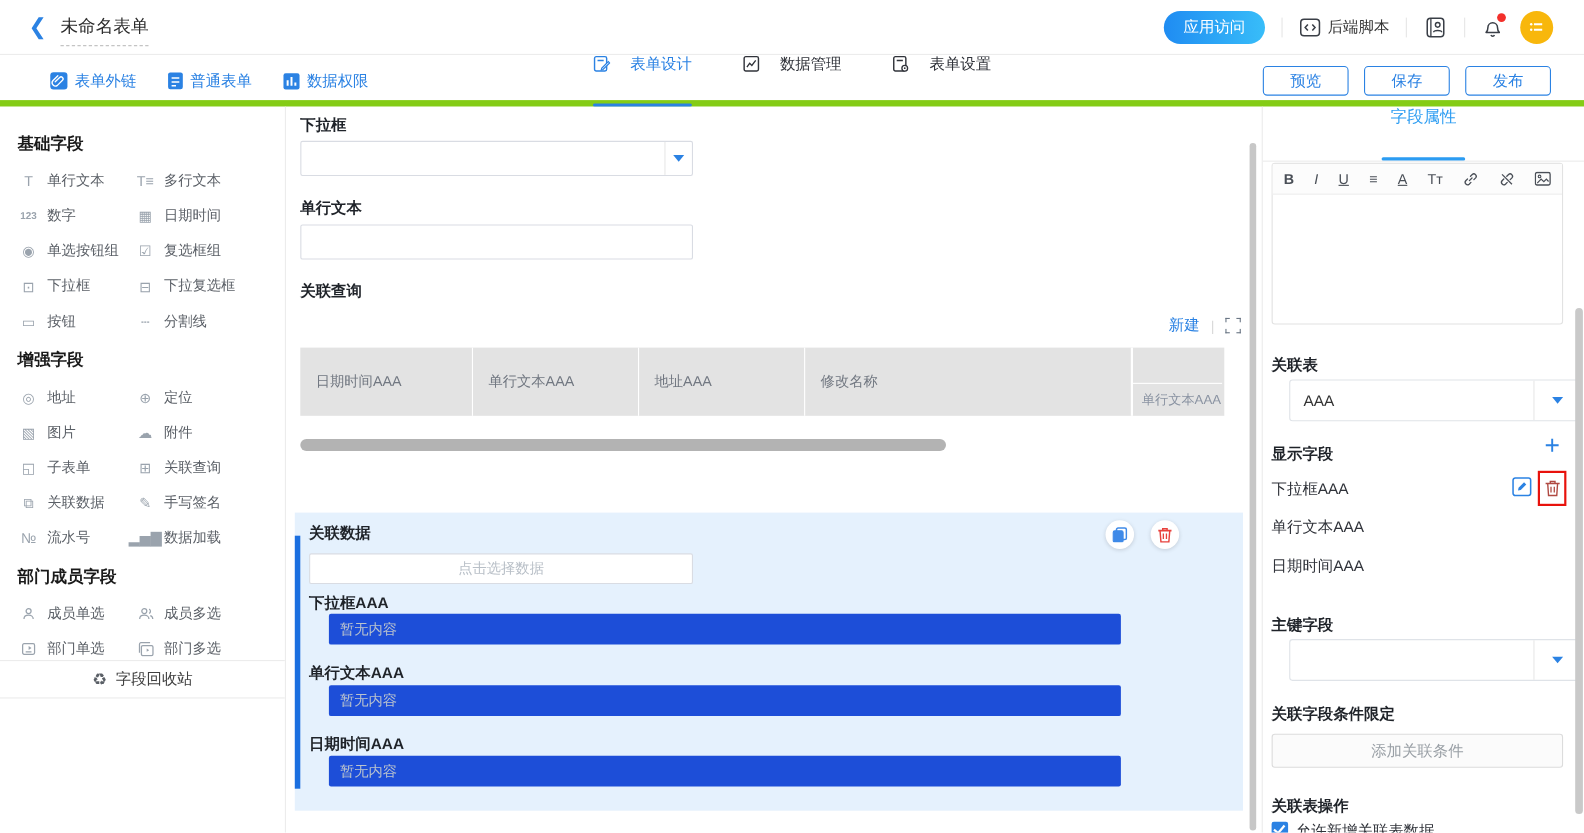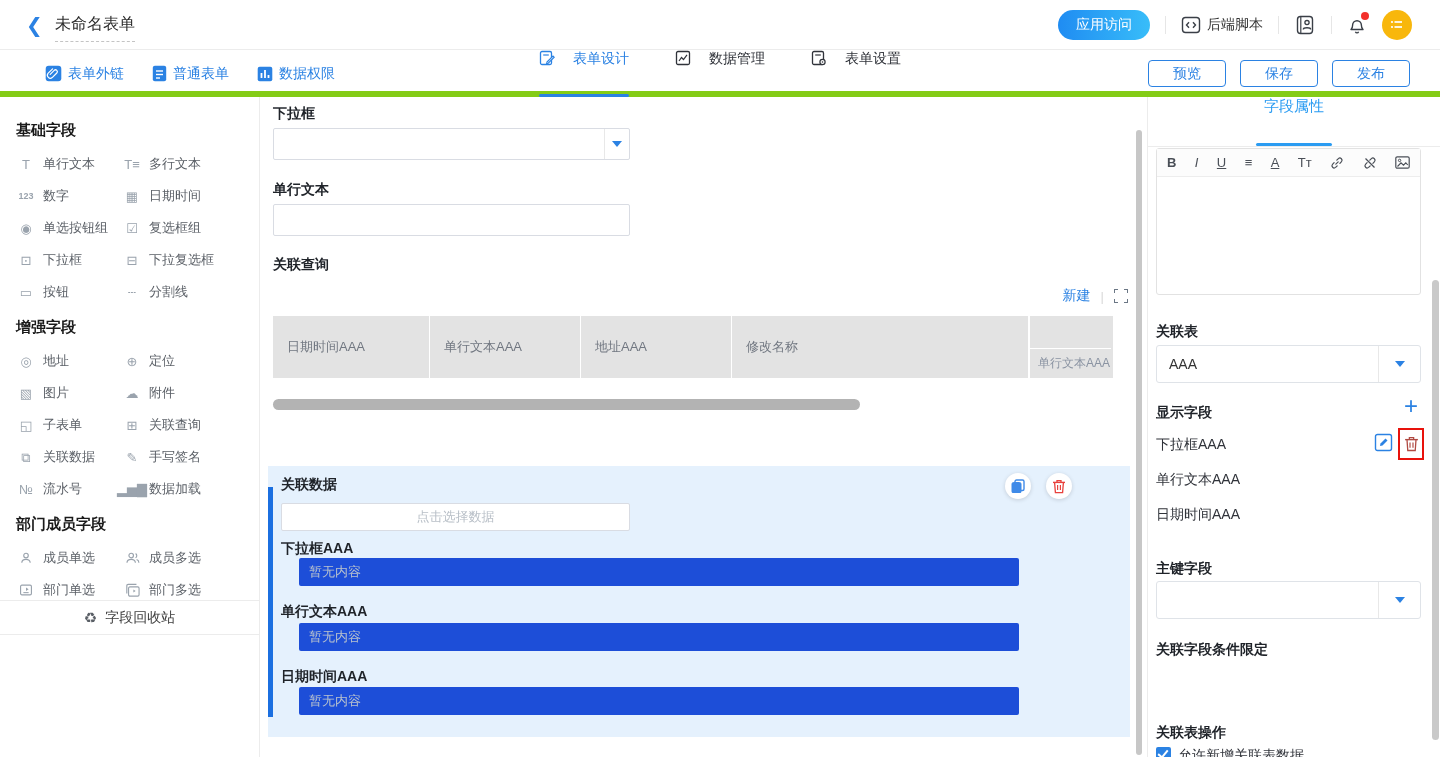--- a/index.html
+++ b/index.html
@@ -77,21 +77,21 @@
   .panel { position:absolute; left:1147px; top:97px; width:293px; height:660px; border-left:1px solid #ececec; background:#fff; overflow:hidden;}
   .p-tabs { position:relative; height:50px; border-bottom:1px solid #ececec; display:flex; }
   .p-tab { flex:1; display:flex; justify-content:center; font-size:15px; color:#30333a; cursor:pointer; position:relative;}
   .p-tab.active { color:#2b9cf2; }
   .p-tab .underline { position:absolute; left:50%; transform:translateX(-50%); bottom:0; width:76px; height:3px; background:#2b9cf2; border-radius:2px;}
   .editor { position:absolute; left:8px; top:51px; width:265px; height:147px; border:1px solid #e2e2e2; border-radius:3px; background:#fff;}
   .ed-toolbar { height:28px; border-bottom:1px solid #ededed; background:#fcfcfc; display:flex; align-items:center; justify-content:space-between; padding:0 10px; }
   .ed-btn { font-size:13px; color:#4a4f57; cursor:pointer; line-height:1; }
   .ed-btn.b{font-weight:700;} .ed-btn.i{font-style:italic;} .ed-btn.u, .ed-btn.a{text-decoration:underline;}
   .p-label { position:absolute; left:8px; font-size:14px; font-weight:700; color:#1f2329;text-align:right; }
-  .p-select { position:absolute; left:8px; width:265px; height:38px; border:1px solid #dfe3e8; border-radius:3px; background:#fff; display:flex; align-items:center; padding-left:12px; font-size:14px; color:#333; cursor:pointer;}
+  .p-select { position:absolute; left:24px; width:265px; height:38px; border:1px solid #dfe3e8; border-radius:3px; background:#fff; display:flex; align-items:center; padding-left:12px; font-size:14px; color:#333; cursor:pointer;}
   .p-select .sfx { position:absolute; right:0; top:0; width:42px; height:100%; border-left:1px solid #e8e8e8; display:flex; align-items:center; justify-content:center;}
   .plus { position:absolute; right:22px; font-size:24px; font-weight:300; color:#2b82e3; line-height:18px; cursor:pointer;}
   .p-row { position:absolute; left:8px; font-size:14px; color:#30333a; }
   .edit-ico { position:absolute; cursor:pointer; }
   .red-box { position:absolute; width:26px; height:32px; border:2px solid #e8120c; display:flex; align-items:center; justify-content:center; cursor:pointer;}
   .gbtn { position:absolute; left:8px; width:265px; height:31px; background:#fbfbfb; border:1px solid #dcdcdc; border-radius:3px; color:#9aa0a6; font-size:14px; cursor:pointer; font-family:inherit;}
   .chk { position:absolute; left:8px; width:15px; height:15px; background:#2b82e3; border-radius:2px; cursor:pointer;}
   .chk::after { content:""; position:absolute; left:4px; top:1px; width:4px; height:8px; border:solid #fff; border-width:0 2px 2px 0; transform:rotate(40deg);}
   .chk-label { position:absolute; left:30px; font-size:14px; color:#30333a; }
   .vscroll-panel { position:absolute; right:1px; top:183px; width:7px; height:460px; background:#c9c9c9; border-radius:4px; cursor:pointer;}
@@ -500,20 +500,21 @@
 
     <div class="p-label" style="top:463px;">主键字段</div>
     <div class="p-select" style="top:484px;">
       <span></span>
       <span class="sfx">
           <span class="caret"></span>
         </span>
     </div>
 
     <div class="p-label" style="top:544px;">关联字段条件限定</div>
+    <button class="gbtn" style="top:570px;">添加关联条件</button>
 
     <div class="p-label" style="top:627px;">关联表操作</div>
     <span class="chk" style="top:650px;"></span>
     <span class="chk-label" style="top:650px;">允许新增关联表数据</span>
 
     <div class="vscroll-panel"></div>
   </section>
 
 </div>
 

